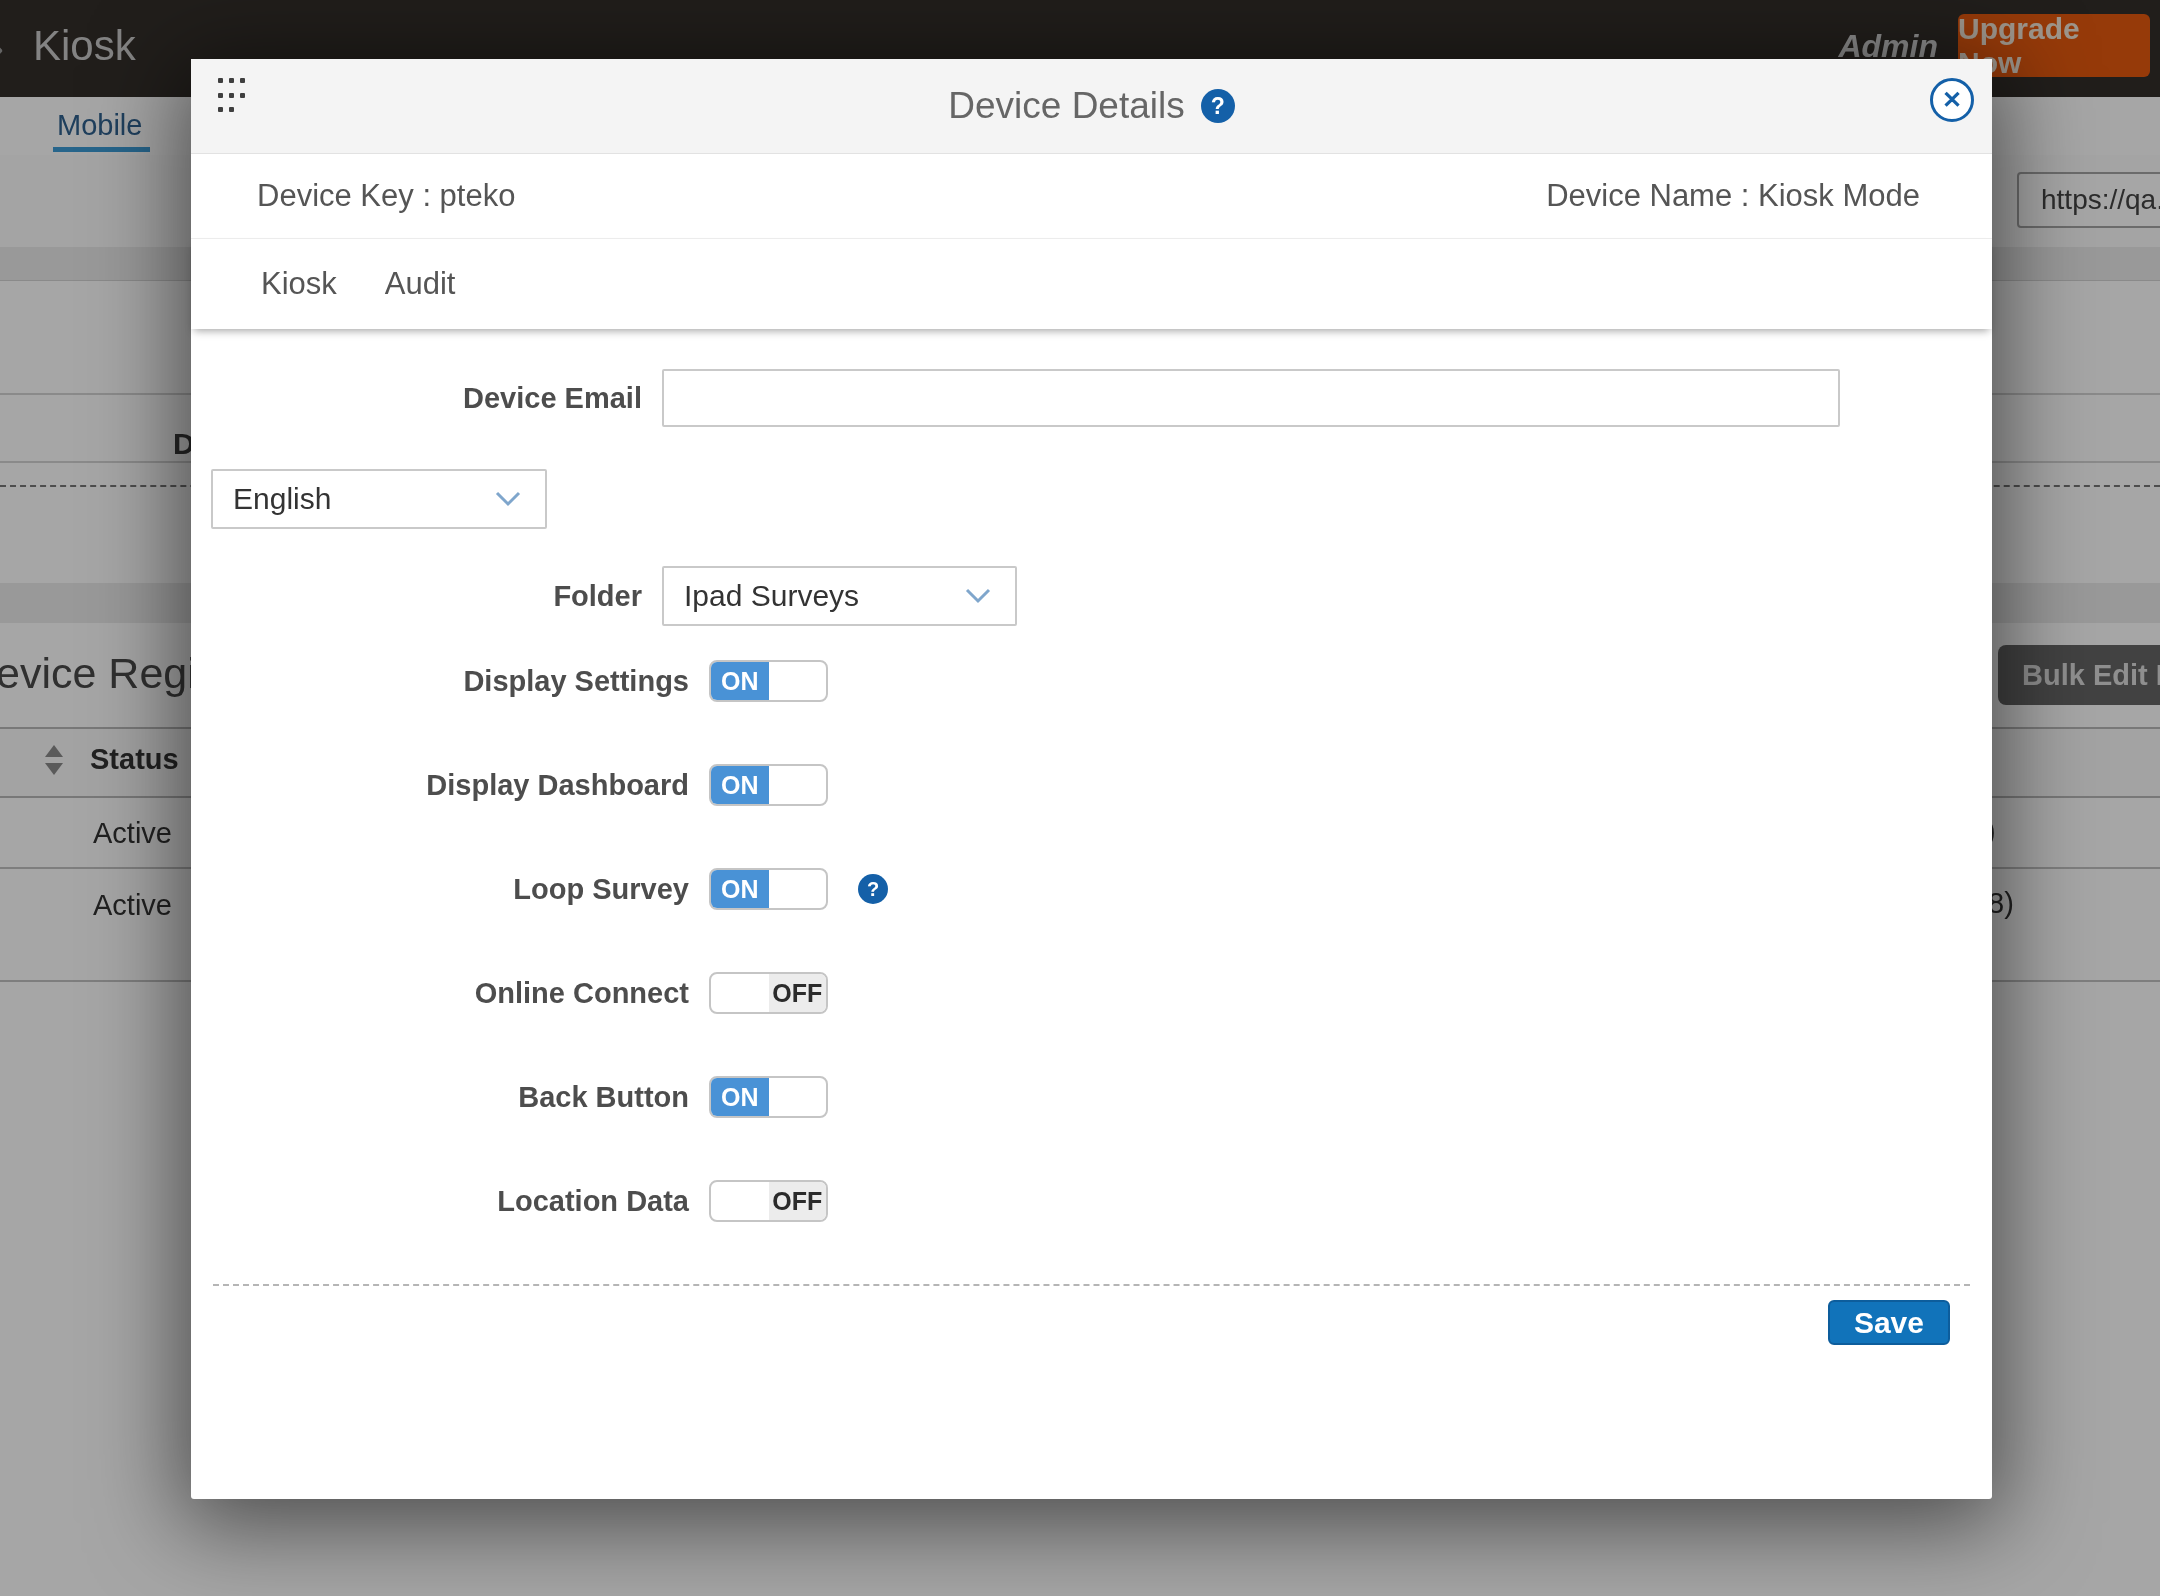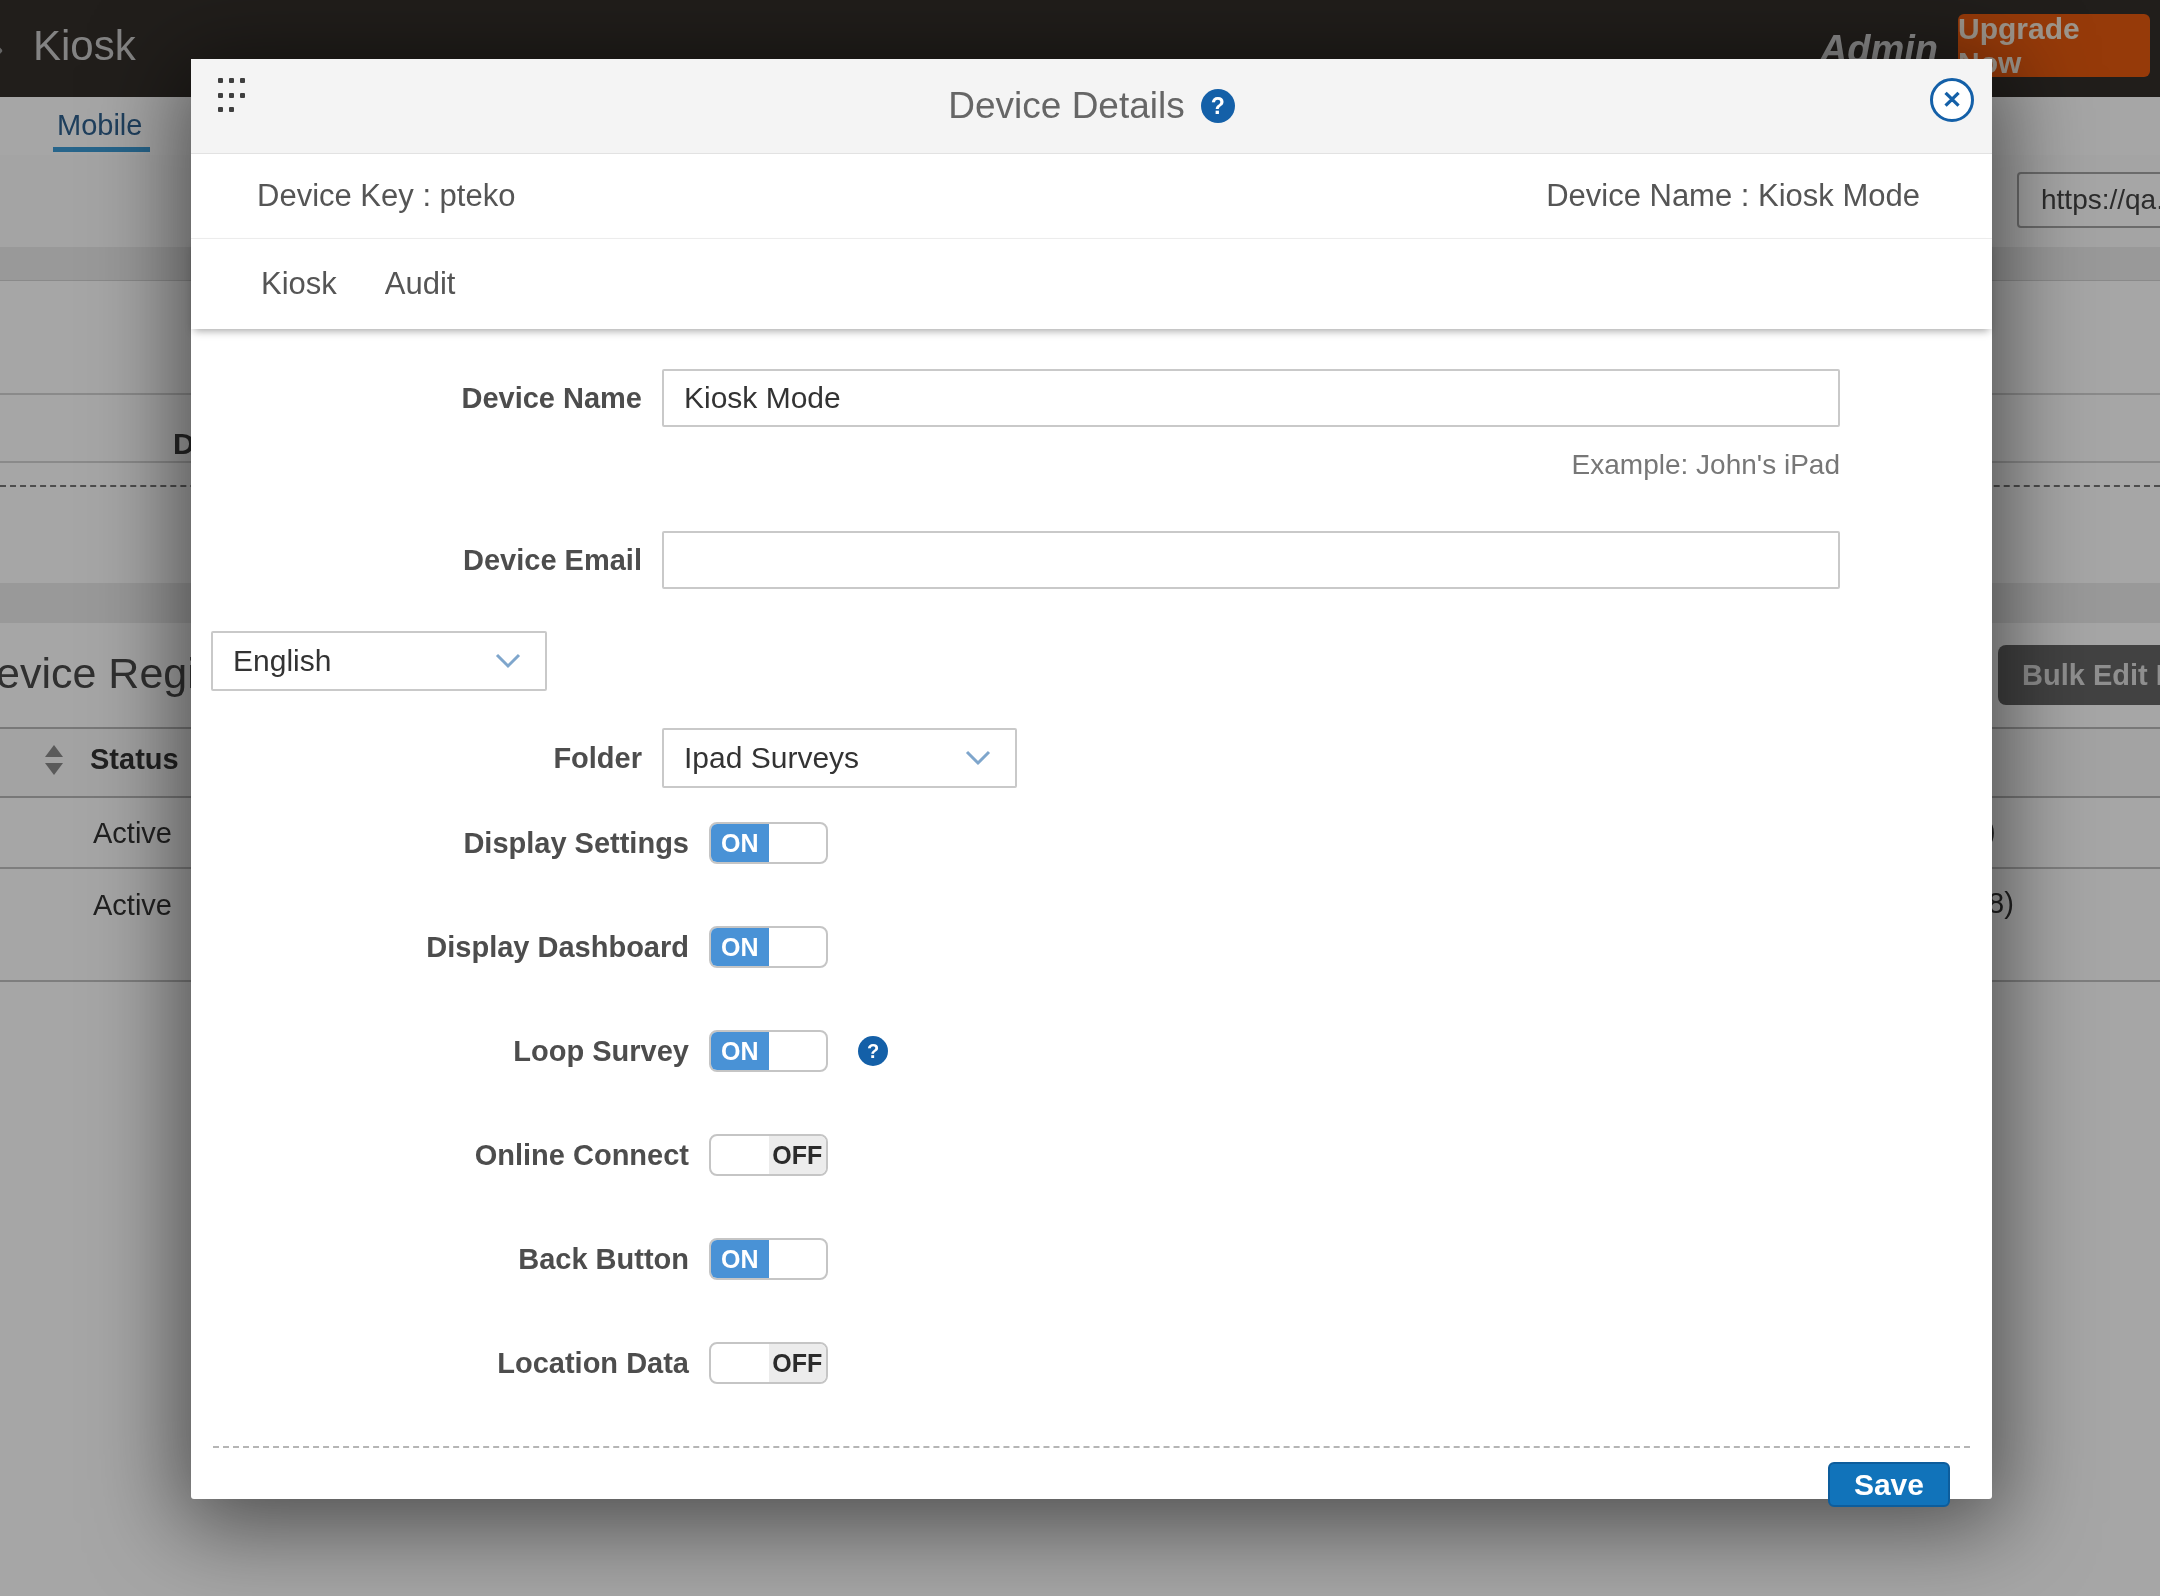--- a/index.html
+++ b/index.html
@@ -5,21 +5,21 @@
   html,body{margin:0;padding:0;background:#222;}
   #screen{
     position:relative; width:2160px; height:1596px; overflow:hidden;
     font-family:"Liberation Sans", sans-serif; background:#ffffff;
   }
   
   .bg{position:absolute; z-index:1;}
   .bg-topbar{left:0;top:0;width:2160px;height:97px;background:#332e2a;}
   .bg-crumb-chevron{position:absolute;left:-10px;top:24px;font-size:42px;color:#9a9a9a;}
   .bg-apptitle{position:absolute;left:33px;top:22px;font-size:42px;color:#c9c9c9;}
-  .bg-admin{position:absolute;right:222px;top:28px;font-size:38px;font-style:italic;font-weight:600;color:#d6d6d6;}
+  .bg-admin{position:absolute;right:222px;top:28px;font-size:32px;font-style:italic;font-weight:600;color:#d6d6d6;}
   .bg-upgrade{position:absolute;right:10px;top:14px;width:192px;height:63px;background:#e7590f;border-radius:6px;
     color:#f3e7d7;font-size:30px;font-weight:bold;display:flex;align-items:center;justify-content:center;}
   .bg-page{left:0;top:97px;width:2160px;height:1499px;background:#ffffff;}
   .bg-mobiletab{position:absolute;left:57px;top:12px;font-size:29px;font-weight:normal;color:#30628f;}
   .bg-mobiletab::after{content:"";position:absolute;left:-4px;right:-8px;bottom:-10px;height:5px;background:#3c9bd6;}
   .bg-line{position:absolute;left:0;width:2160px;height:0;border-top:2px solid #c8c8c8;}
   .bg-band{position:absolute;left:0;width:2160px;}
   .bg-dashed{position:absolute;left:0;width:2160px;border-top:2px dashed #777;}
   .bg-bold-d{position:absolute;left:173px;top:330px;font-size:30px;font-weight:bold;color:#3d3d3d;}
   .bg-heading{position:absolute;left:-4px;top:552px;font-size:43px;color:#4a4a4a;}
@@ -147,27 +147,20 @@
       <span>Device Name : Kiosk Mode</span>
     </div>
 
     <div class="tabs-row">
       <div class="tab">Kiosk</div>
       <div class="tab">Audit</div>
     </div>
 
     <div class="modal-body">
 
-      <div class="form-row row-gap-r1">
-        <div class="label-col lh58">Device Name</div>
-        <div class="control-col">
-          <input class="text-input" type="text" value="Kiosk Mode" style="">
-          <div class="hint">Example: John's iPad</div>
-        </div>
-      </div>
 
       <div class="form-row row-gap-r2">
         <div class="label-col lh58">Device Email</div>
         <div class="control-col">
           <input class="text-input" type="text" value="" style="">
         </div>
       </div>
 
       <div class="form-row row-gap-r3">
         <div class="control-col">

